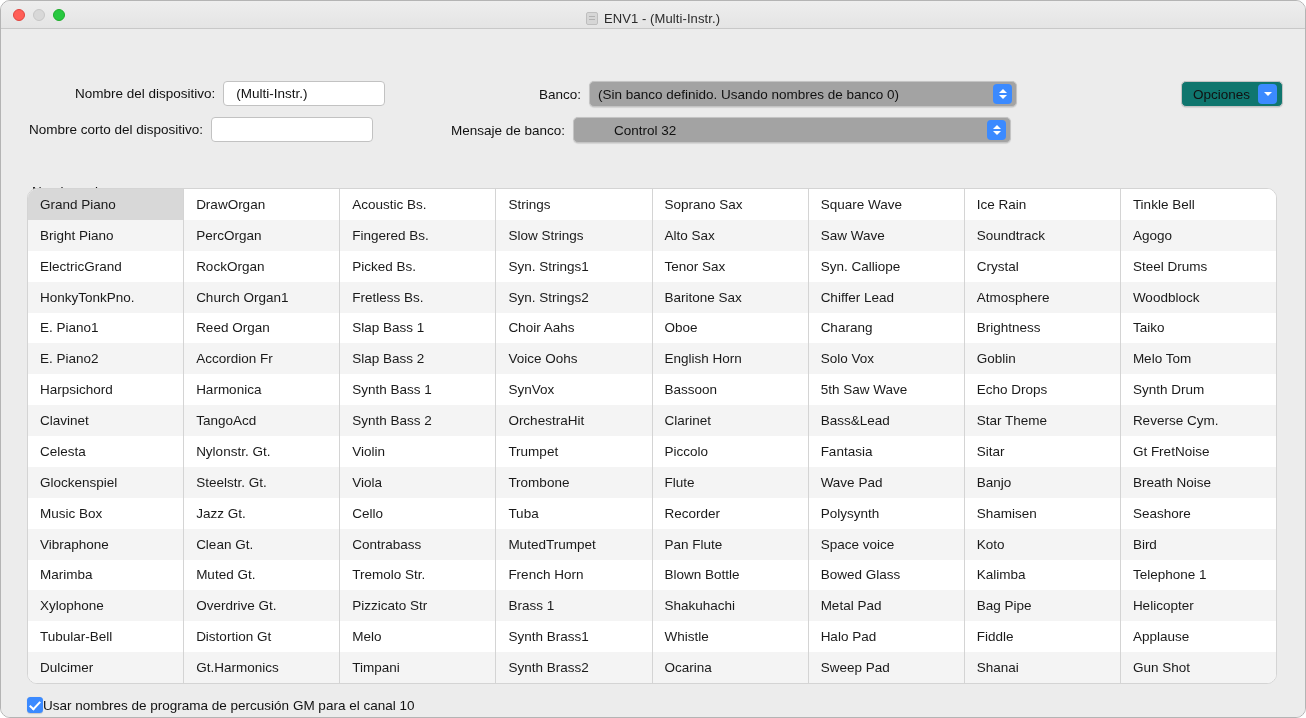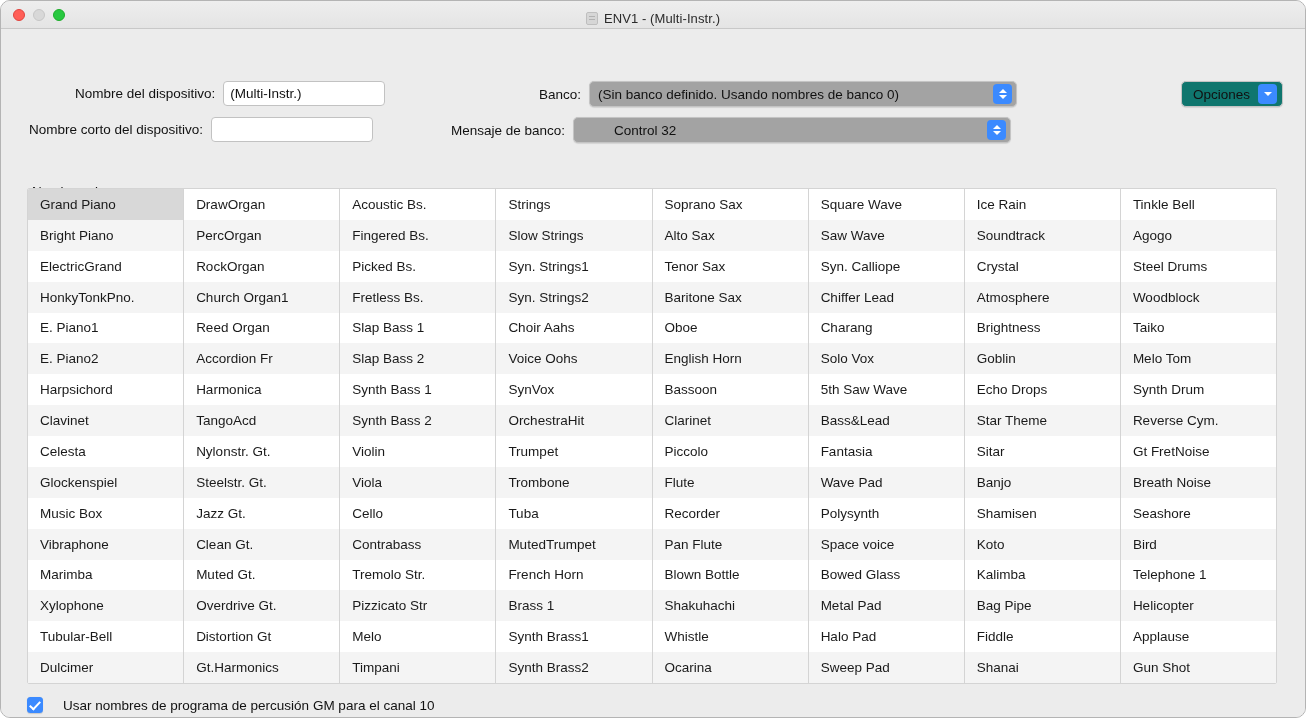--- a/index.html
+++ b/index.html
@@ -108,21 +108,21 @@
   #row-bank       { left: 538px; top: 52px; }
   #row-bankmsg    { left: 450px; top: 88px; }
 
   .text-field {
     background: #ffffff;
     border: 1px solid #c2c2c2;
     border-radius: 4px;
     height: 25px;
     font-size: 13.5px;
     color: #111;
-    padding: 0 6px;
+    padding: 0 12px;
     display: flex;
     align-items: center;
     margin-left: 8px;
   }
   #devname-input   { width: 162px; }
   #shortname-input { width: 162px; }
 
   .popup {
     position: relative;
     background: #a3a3a3;
@@ -199,21 +199,21 @@
 
   .grid {
     position: absolute;
     left: 26px;
     top: 159px;
     width: 1250px;
     height: 496px;
     display: flex;
     background: #ffffff;
     border: 1px solid #d4d4d4;
-    border-radius: 2px;
+    border-radius: 10px;
     overflow: hidden;
   }
 
   .col {
     flex: 1 1 0;
     display: flex;
     flex-direction: column;
     border-right: 1px solid #d4d4d4;
     min-width: 0;
   }
@@ -233,21 +233,21 @@
   .cell.alt { background: #f4f4f4; }
   .cell.selected { background: #d8d8d8; }
 
   
   .footer {
     position: absolute;
     left: 26px;
     top: 668px;
     display: flex;
     align-items: center;
-    gap: 20px;
+    gap: 0;
   }
   #gm-percussion-checkbox {
     width: 16px; height: 16px;
     background: #3b8aff;
     border-radius: 3.5px;
     position: relative;
     flex: none;
     box-shadow: 0 0.5px 1px rgba(0,0,0,.15);
   }
   #gm-percussion-checkbox::after {

